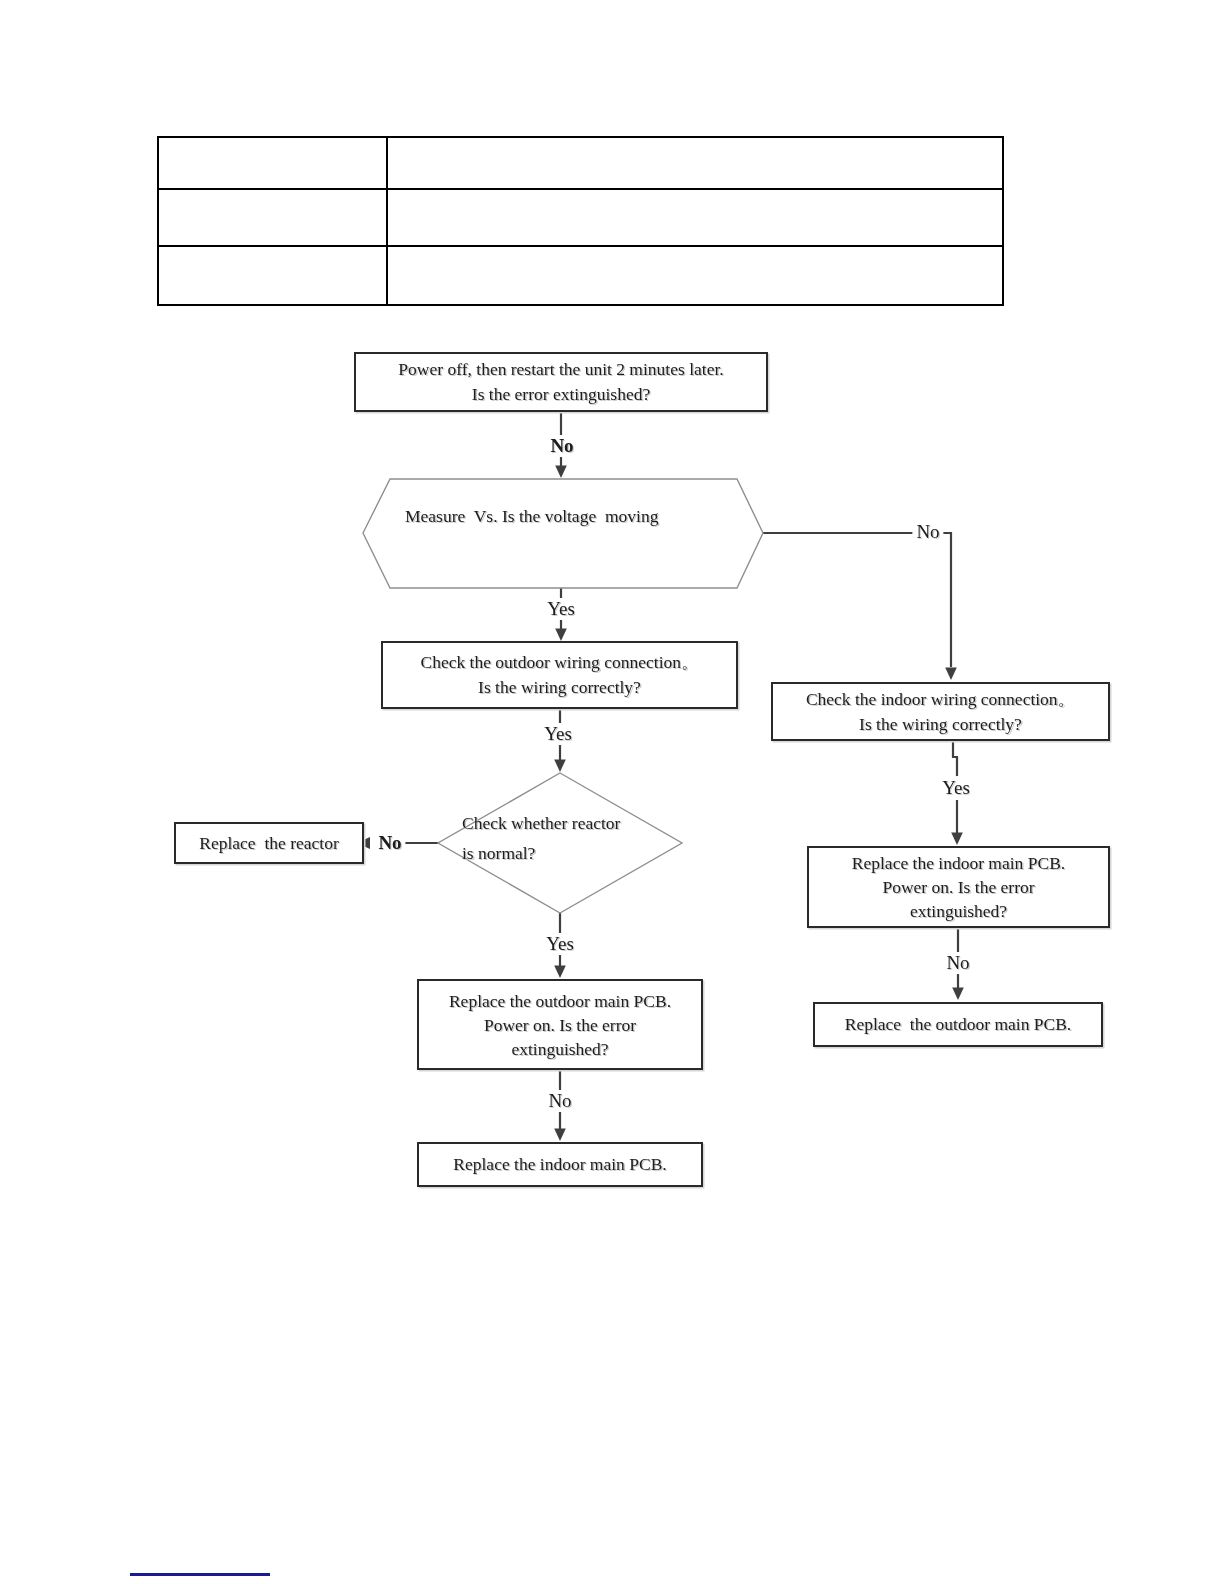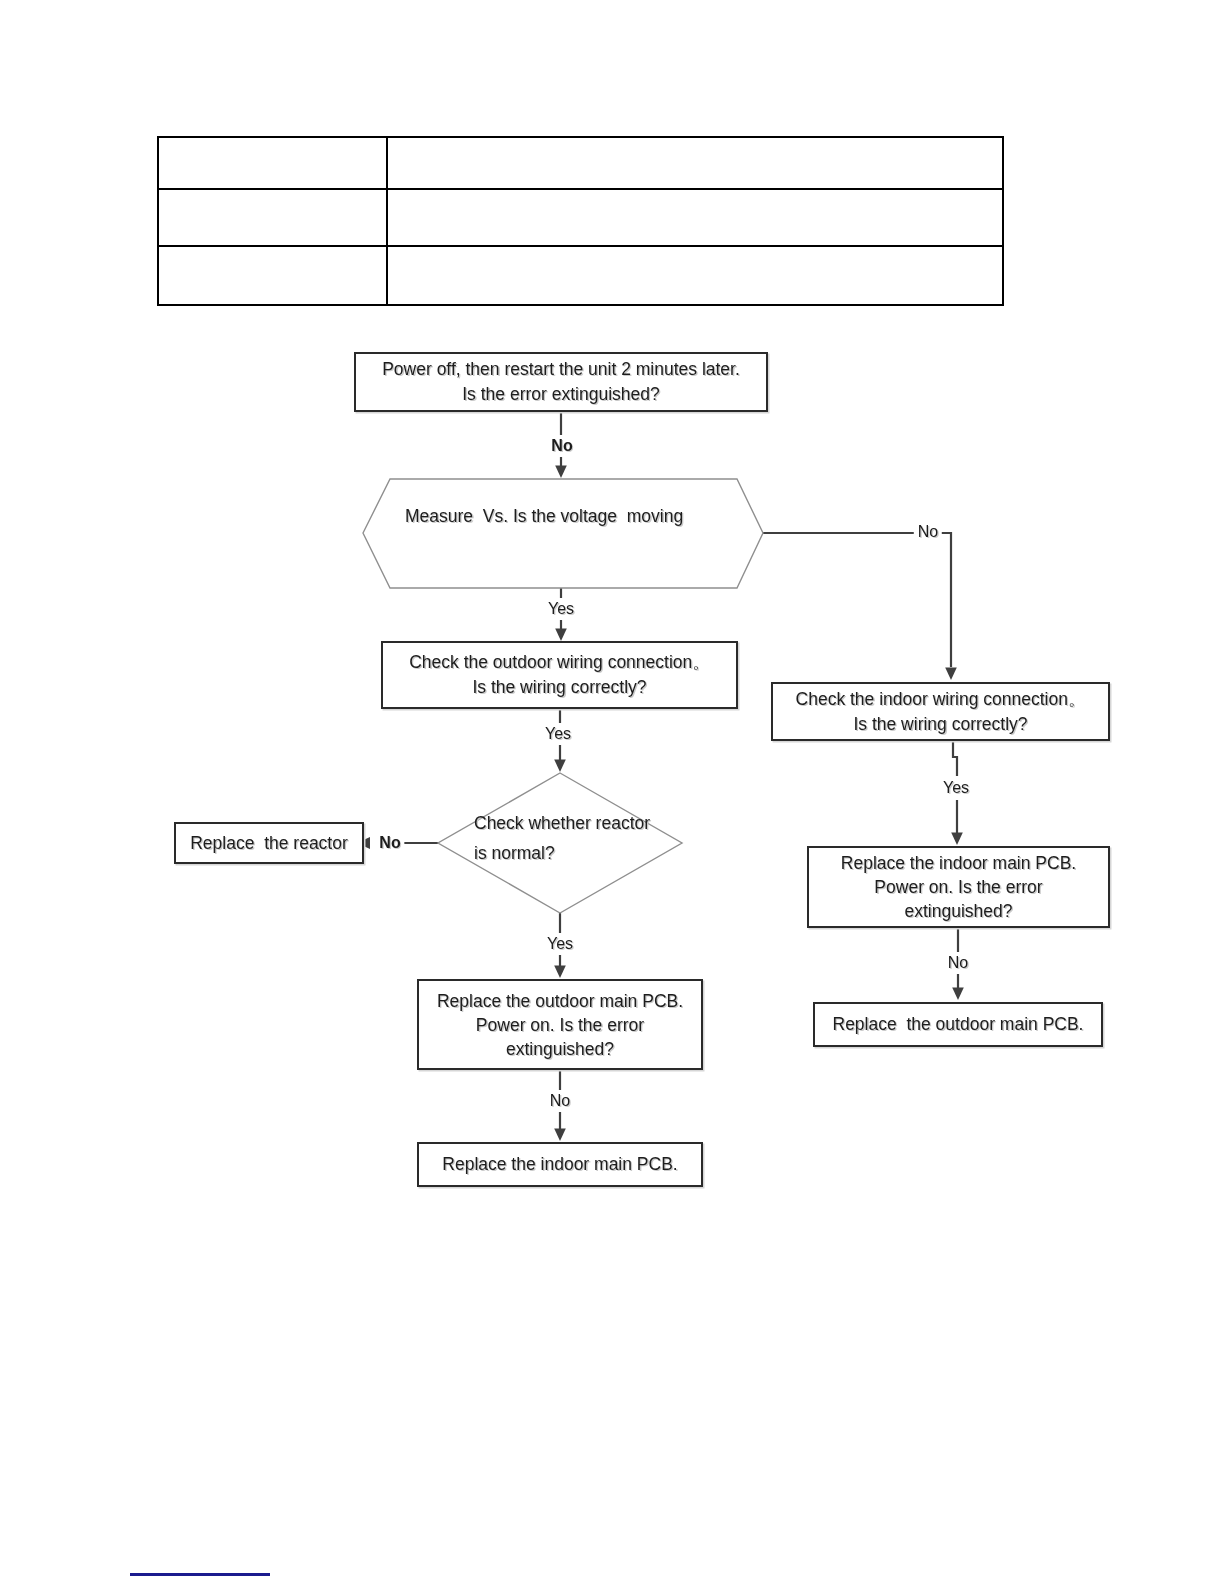--- a/index.html
+++ b/index.html
@@ -1,20 +1,20 @@
 <!DOCTYPE html>
 <html><head>
 <meta charset="utf-8">
 <style>
   html,body{margin:0;padding:0;background:#ffffff;}
   .page{
     position:relative;
     width:1224px;height:1584px;
     background:#ffffff;
-    font-family:Liberation Sans, sans-serif;
+    font-family:Liberation Serif, serif;
     color:#1d1d1d;
     overflow:hidden;
   }
   
   .info-table{
     position:absolute;left:157px;top:136px;
     border-collapse:collapse;table-layout:fixed;
   }
   .info-table td{
     border:2px solid #000000;
@@ -41,26 +41,26 @@
   .flow-text-line{
     white-space:pre;
     font-size:17.5px;line-height:25px;
     text-shadow:1.3px 1.3px 0 #c9c9c9;
   }
   .tight .flow-text-line{line-height:24px;}
   .shape-text{
     position:absolute;text-align:left;
   }
   .shape-text .flow-text-line{line-height:27px;}
-  .diamond-text .flow-text-line{line-height:30px;margin-left:12px;}
+  .diamond-text .flow-text-line{line-height:30px;}
   
   .lbl{
     position:absolute;transform:translate(-50%,-50%);
     background:#ffffff;padding:0 4px;
-    font-size:16px;line-height:22px;
+    font-size:19px;line-height:22px;
     text-shadow:1.2px 1.2px 0 #cccccc;
     white-space:pre;
   }
   .lbl.bold{font-weight:700;}
   
   .link-rule{
     position:absolute;left:130px;top:1573px;
     width:140px;height:3px;background:#1b1b8e;
   }
 </style>

